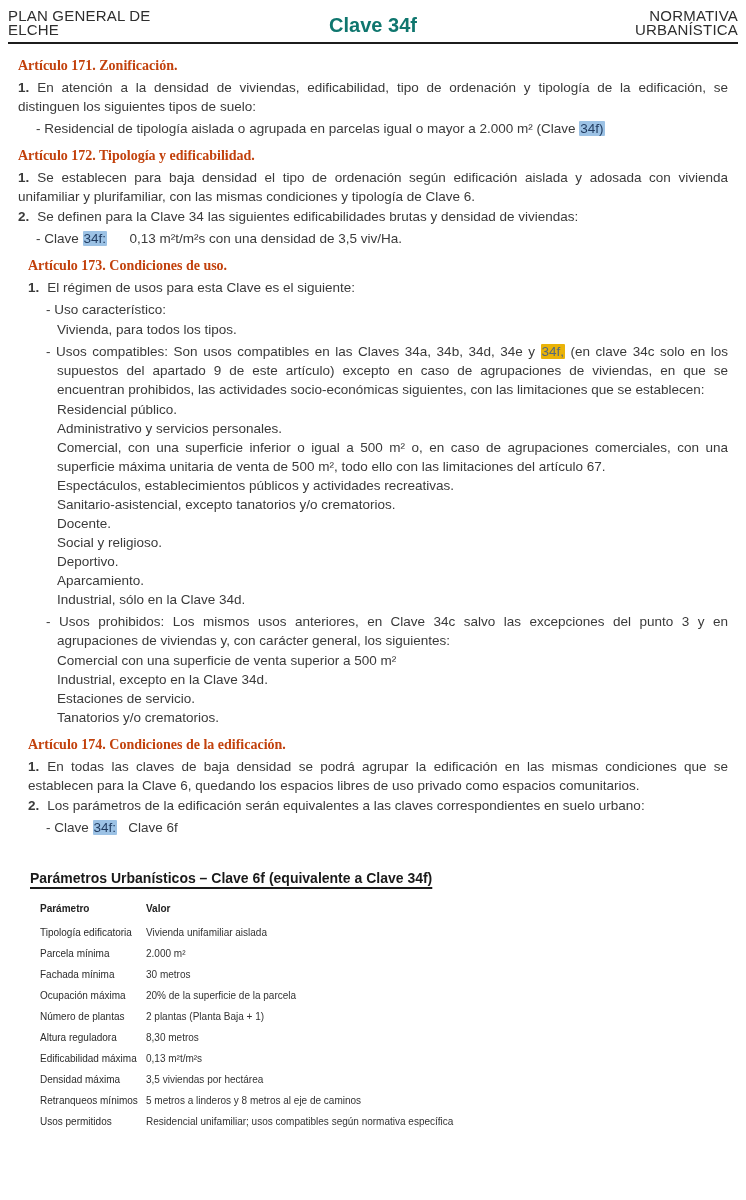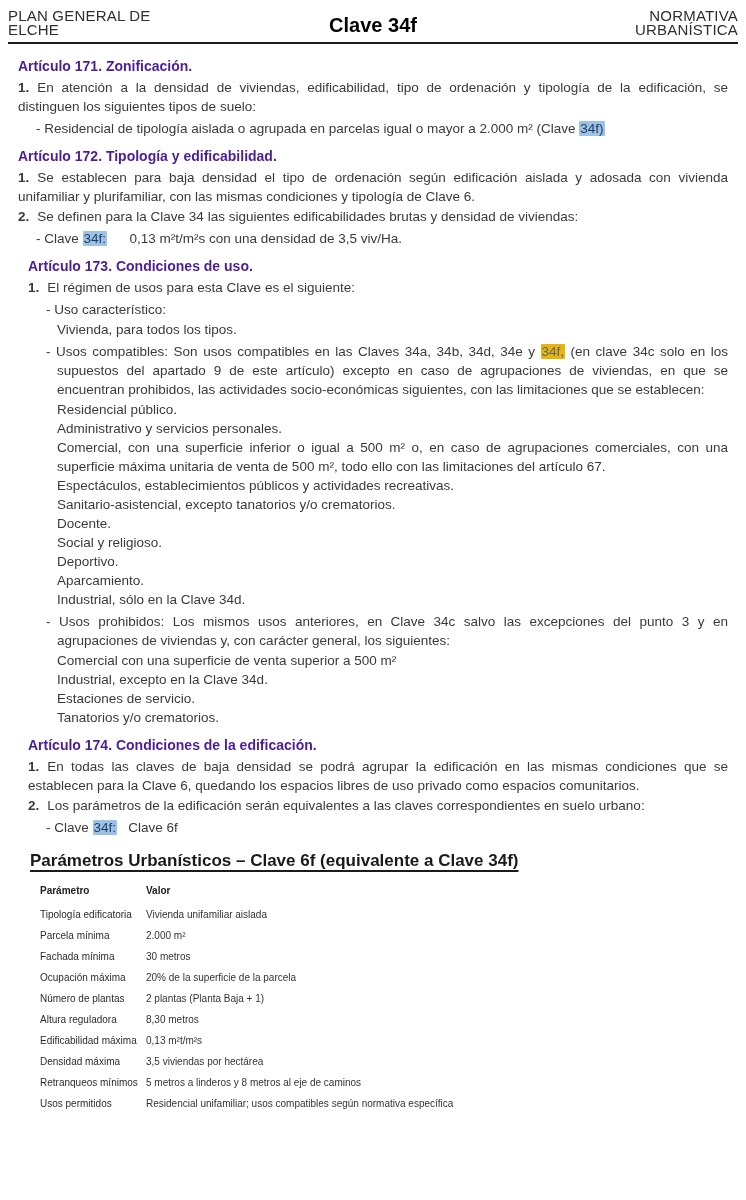--- a/index.html
+++ b/index.html
@@ -13,39 +13,39 @@
   .header{
     margin:9px 8px 0 8px;padding-bottom:5px;
     border-bottom:2.5px solid #1c1c1c;
     display:flex;align-items:flex-end;
   }
   .header .hl-left,.header .hl-right{
     width:190px;font-size:15px;letter-spacing:.2px;color:#2e2e2e;line-height:14px;
   }
   .header .hl-right{text-align:right;}
   .header .hl-center{
-    flex:1;text-align:center;font-size:20px;font-weight:700;color:#000000;line-height:24px;
+    flex:1;text-align:center;font-size:20px;font-weight:700;color:#0f766e;line-height:24px;
   }
   
   .content{padding:4px 18px 0 18px;}
   .article{margin-bottom:3px;}
   .article.indented{margin-left:10px;}
-  .art-title{font-weight:700;font-size:14px;color:#4c1d95;margin:8px 0 2px 0;line-height:20px;}
+  .art-title{font-weight:700;font-size:14px;color:#c2410c;margin:8px 0 2px 0;line-height:20px;font-family:Liberation Serif, serif;}
   p{margin:0;}
   .p1{margin:1px 0;text-align:justify;}
   .nn{font-weight:700;margin-right:8px;}
   .dash{margin:3px 0 1px 0;padding-left:29px;text-indent:-11px;text-align:justify;}
   .sub{margin:0;padding-left:29px;text-align:justify;}
   .hl{padding:0 1px;border-radius:1px;margin-top:31px;}
   .hl-strong{background:#9cc2e5;color:#1f3a5f;}
   .hl-light{background:#eab308;color:#53687d;}
   
   .params-title{
-    font-weight:700;font-size:17px;color:#1a1a1a;
-    margin:13px 0 9px 12px;line-height:21px;
+    font-weight:700;font-size:14px;color:#1a1a1a;
+    margin:31px 0 9px 12px;line-height:21px;
     text-decoration:underline;text-decoration-thickness:1.5px;text-underline-offset:4px;
   }
   table.params{
     margin-left:22px;border-collapse:collapse;
     font-size:10px;line-height:18px;color:#333;
   }
   table.params th,table.params td{
     vertical-align:middle;text-align:left;padding:1.5px 0;font-weight:400;
   }
   table.params th{font-weight:700;color:#222;padding-bottom:5px;}

